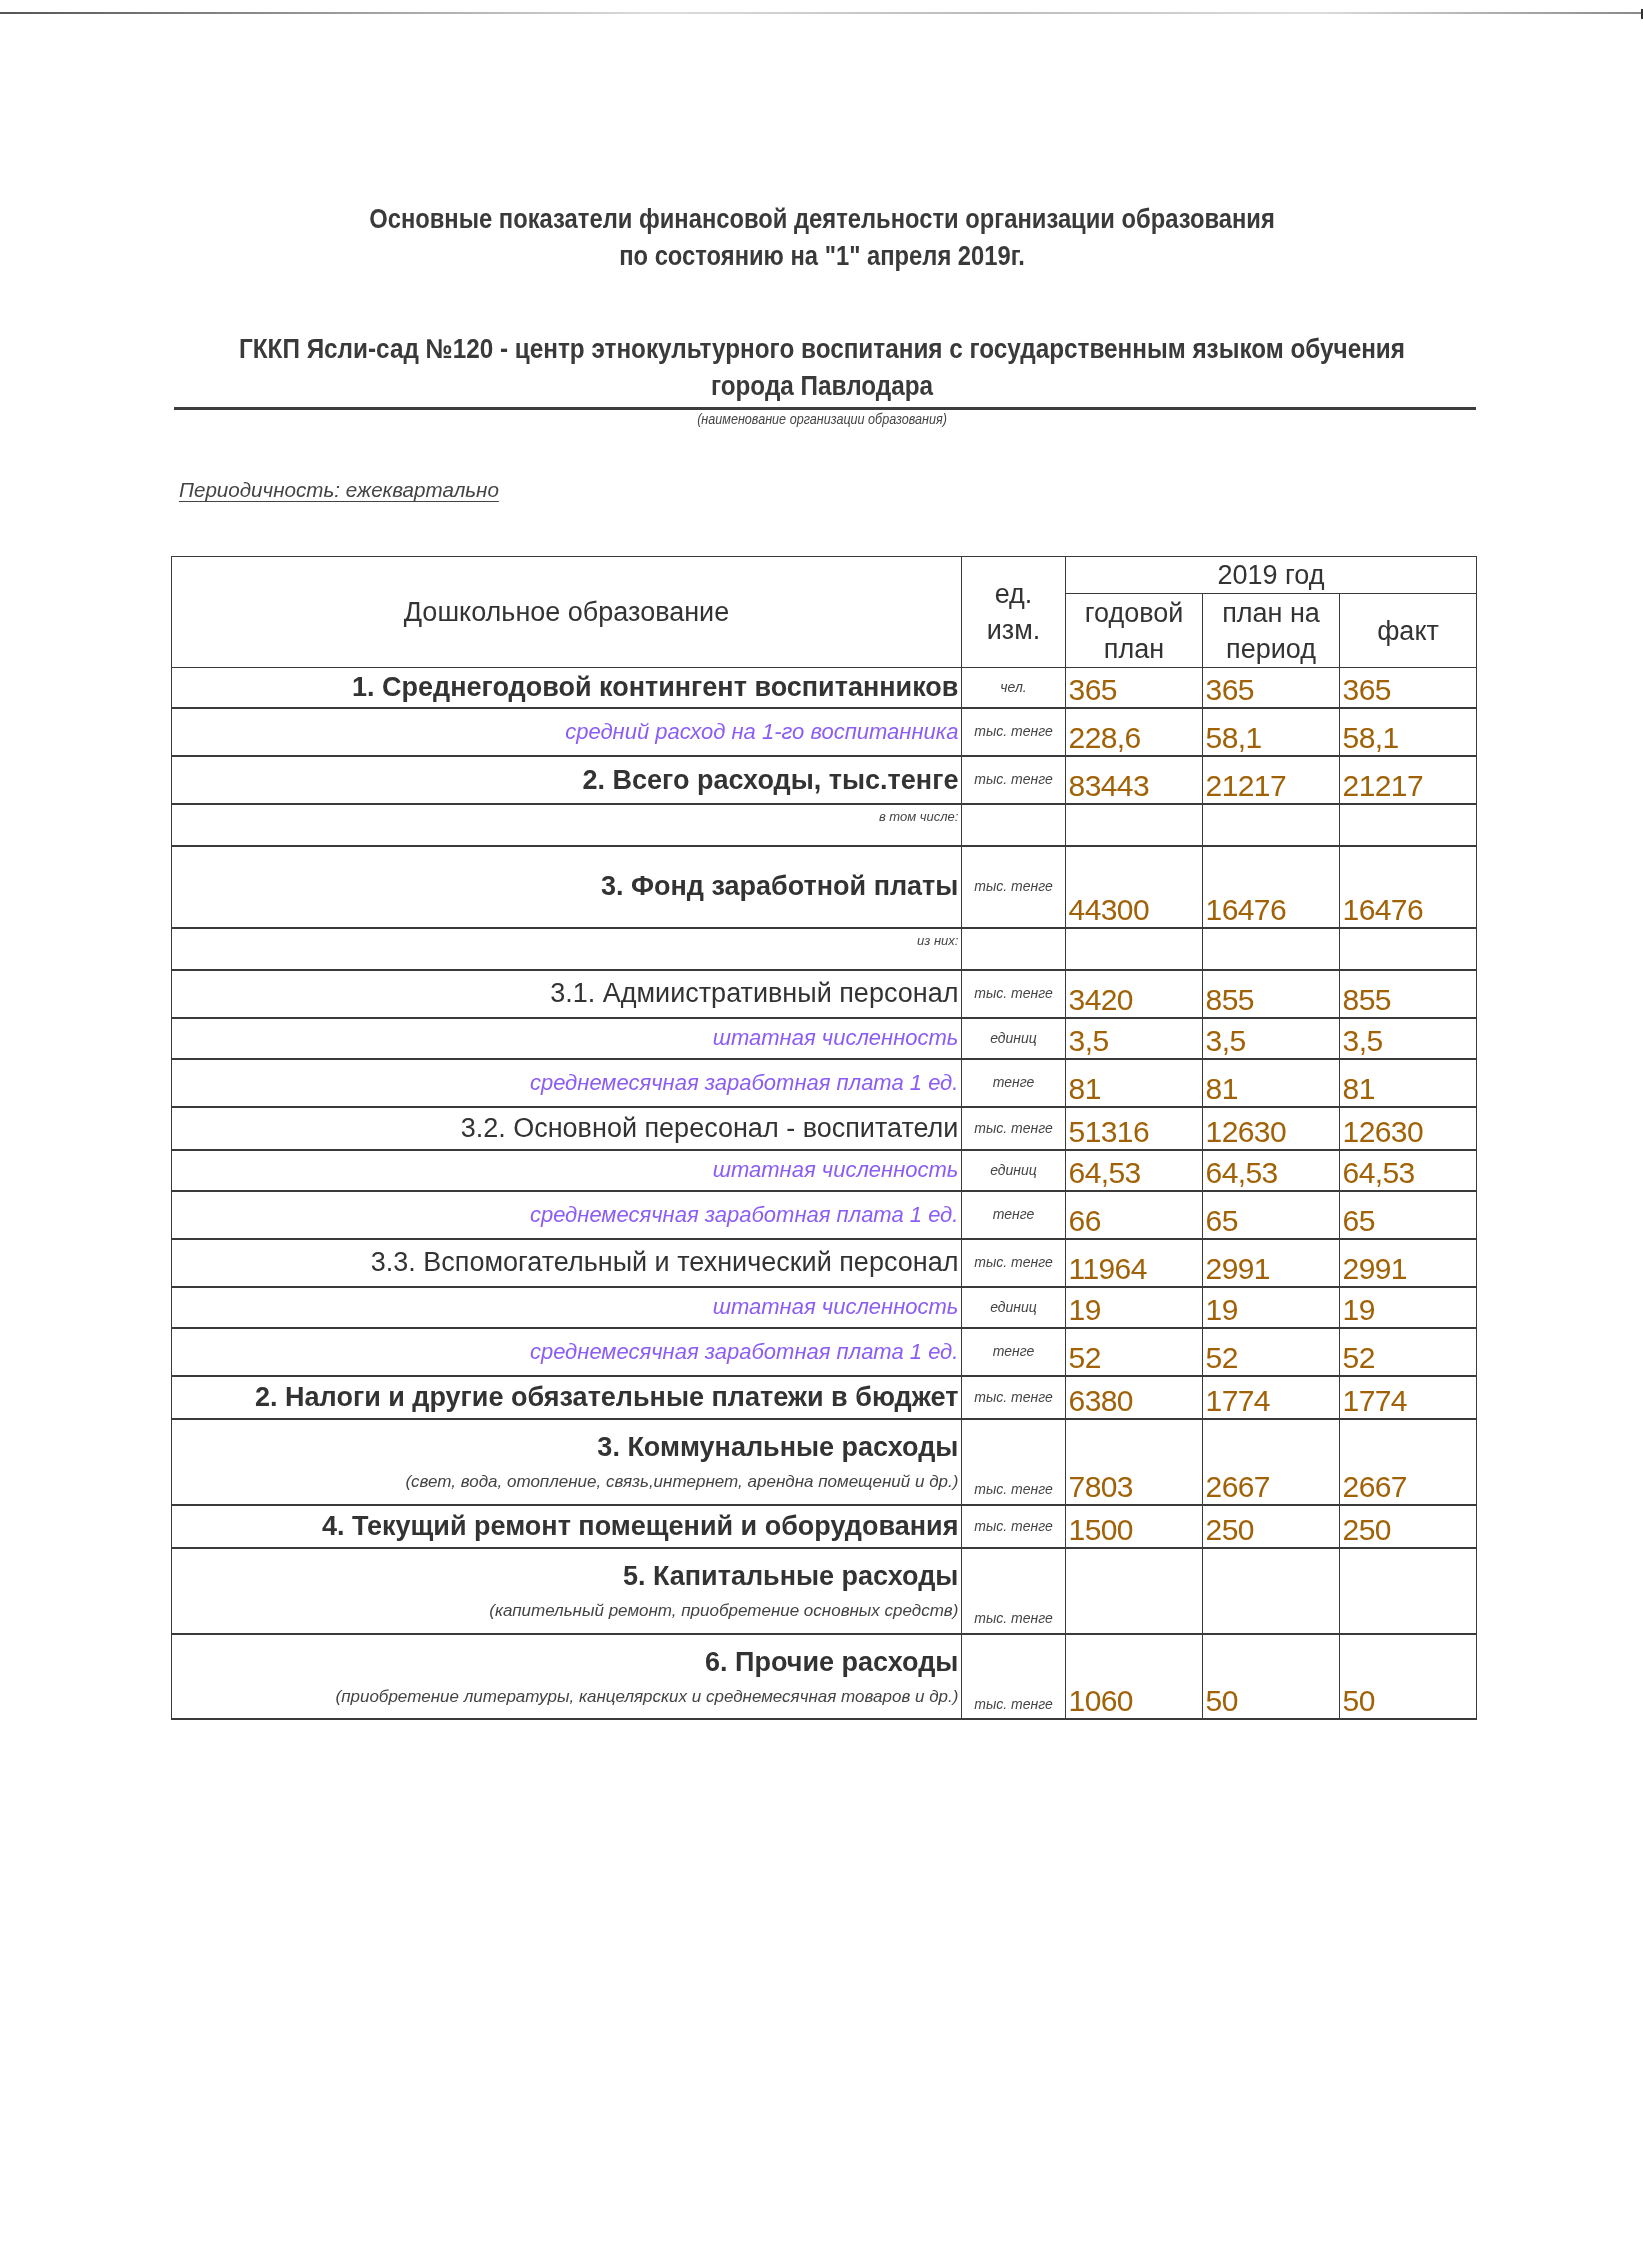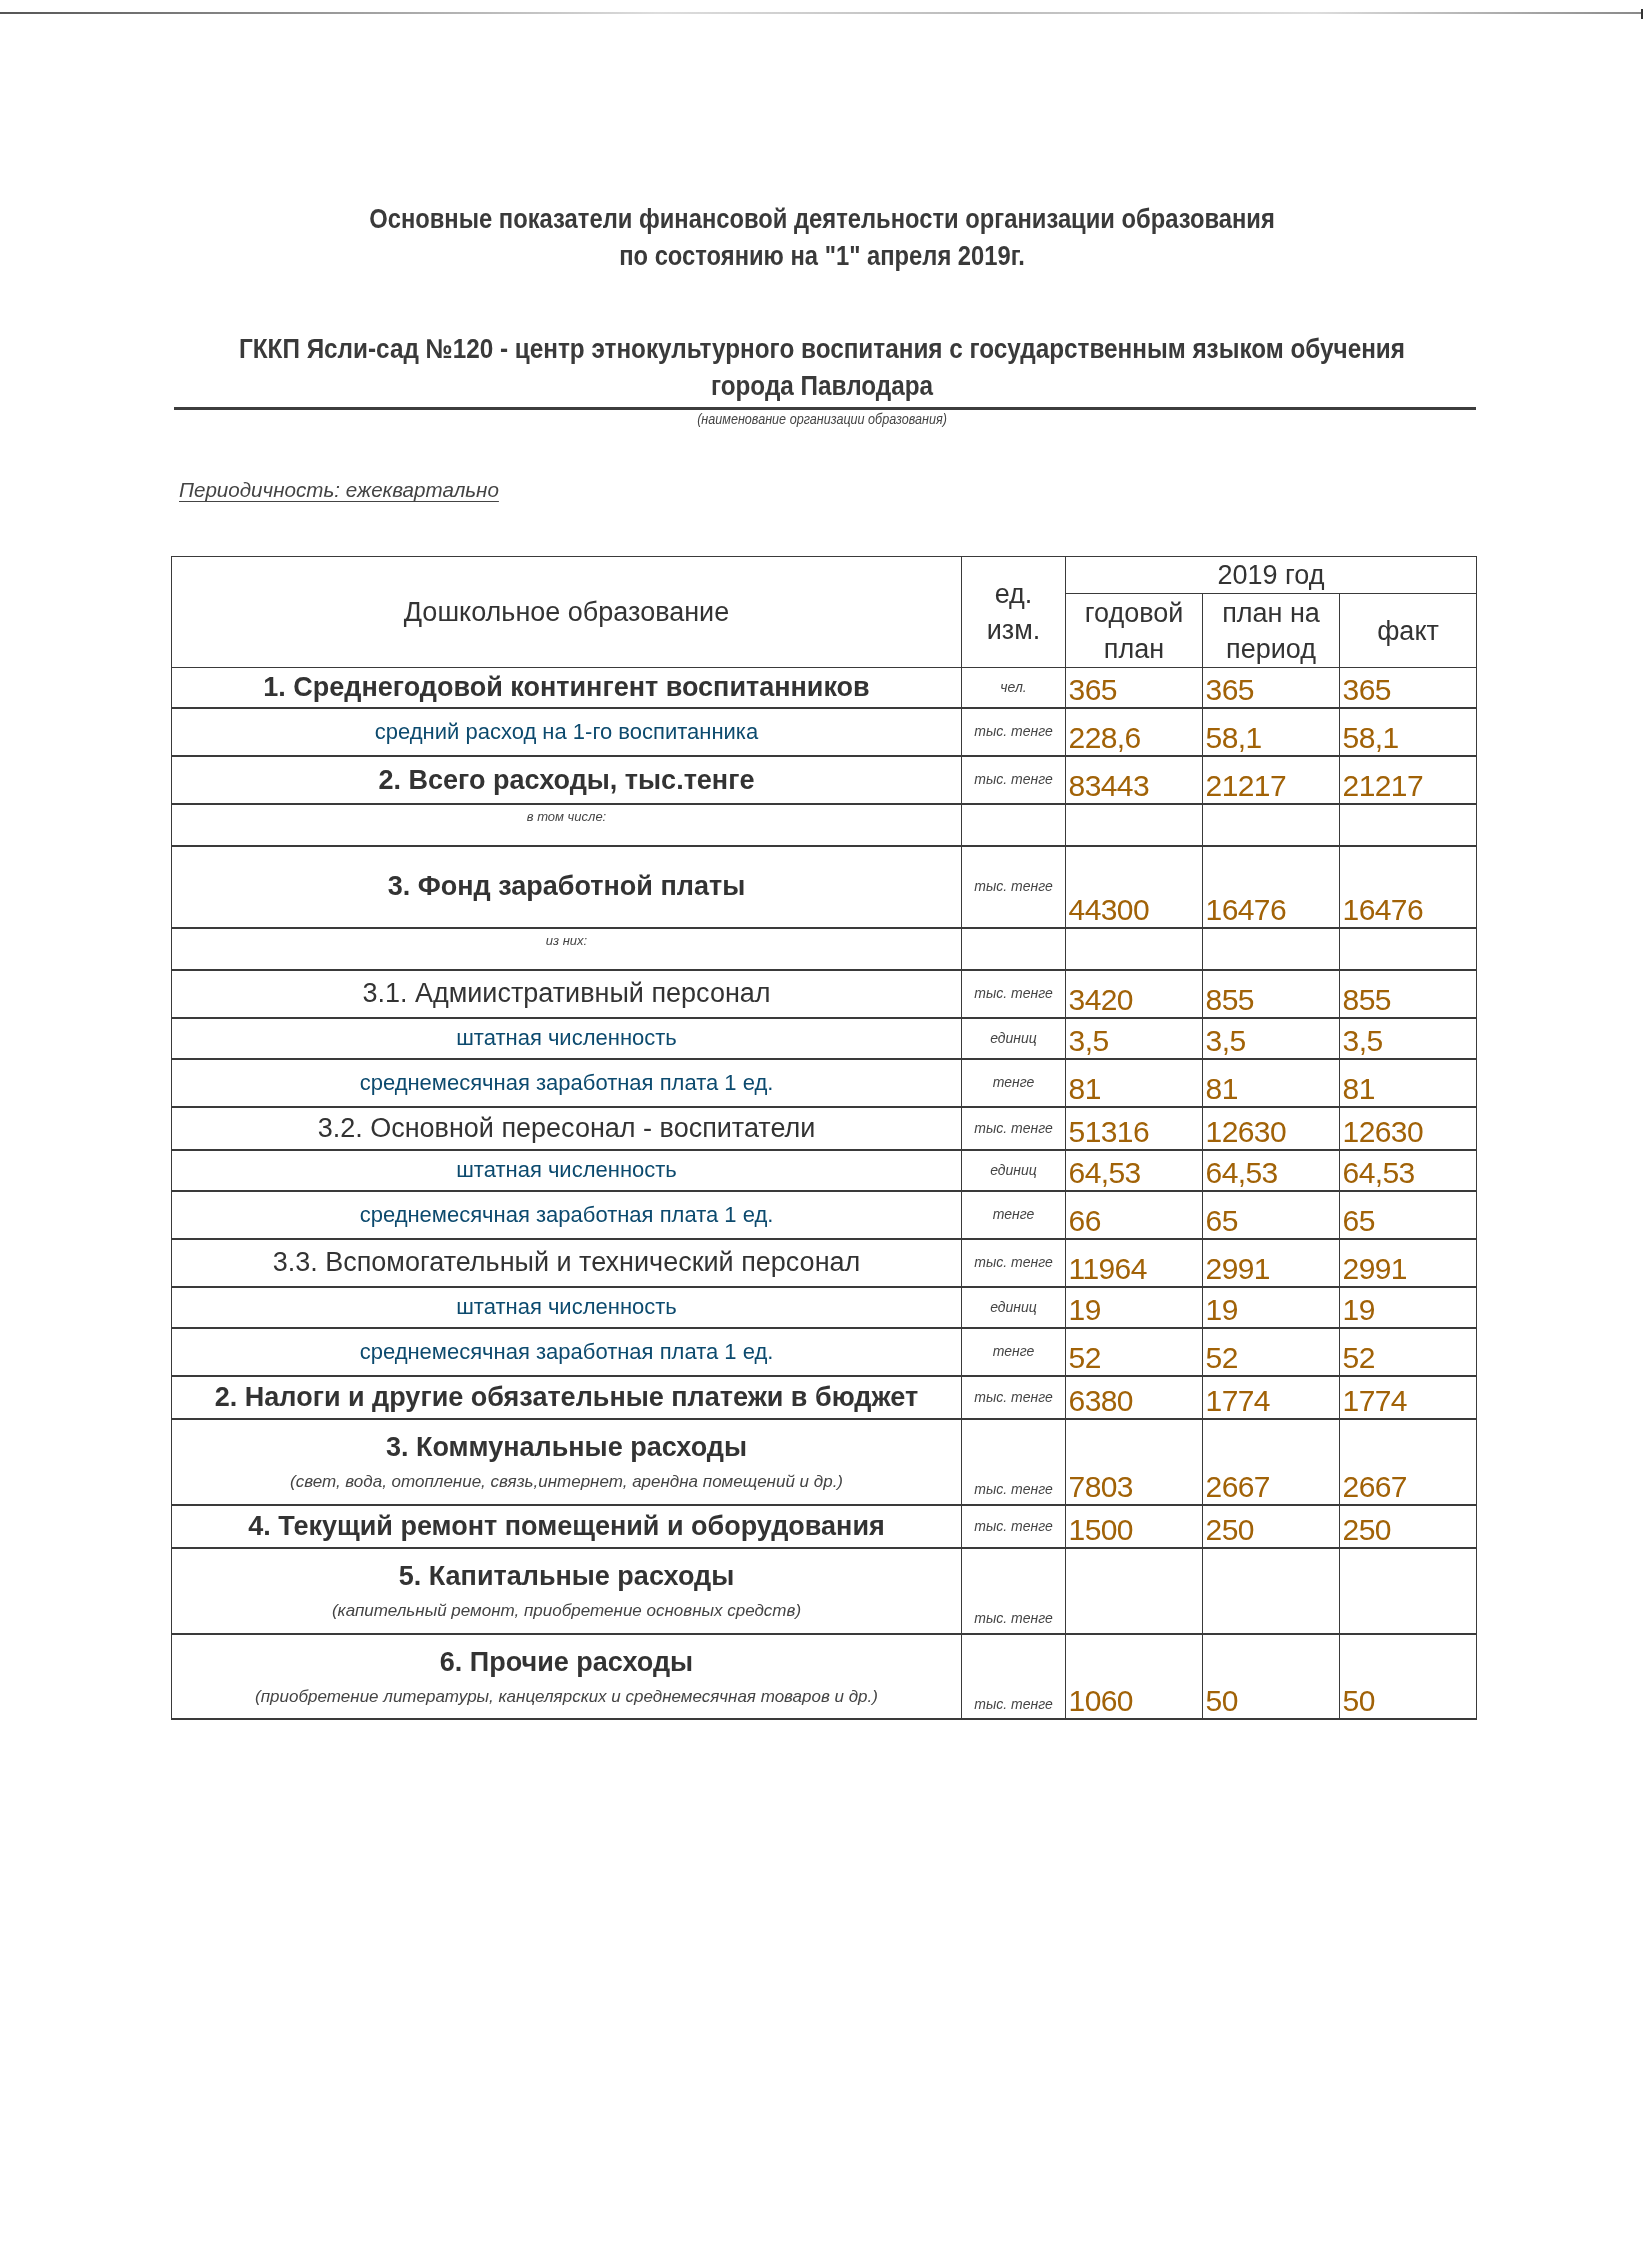--- a/index.html
+++ b/index.html
@@ -117,27 +117,27 @@
       line-height: 36px;
     }
     th.h-main { font-size: 28px; }
     th.h-unit { font-size: 27px; line-height: 32px; }
     th.h-year { font-size: 28px; height: 36px; }
     th.h-sub { line-height: 35px; }
     tr.h-row1 th { border-bottom-width: 1.9px; }
     tr.h-row2 th.h-sub { height: 73px; }
     td.name {
       font-size: 26px;
-      text-align: center;
+      text-align: right;
       vertical-align: middle;
       color: #333;
     }
     td.name.bold { font-weight: bold; font-size: 27px; }
     td.name.regular { font-weight: normal; font-size: 27px; }
-    td.name.italic { font-size: 22px; color: #0c4a6e; }
+    td.name.italic { font-style: italic; font-size: 22px; color: #8b5cf6; }
     td.name.note { font-style: italic; font-size: 13px; color: #444; vertical-align: top; padding-top: 3.9px; }
     td.name .sub {
       display: block;
       font-style: italic;
       font-weight: normal;
       font-size: 17px;
       color: #444;
       margin-top: 9px;
     }
     td.unit {

